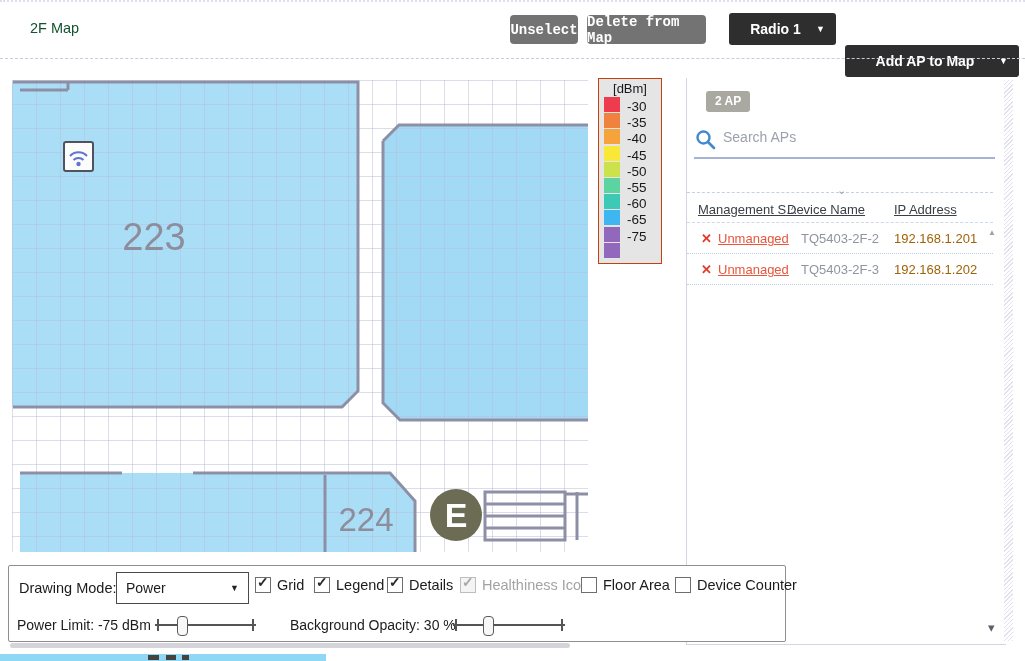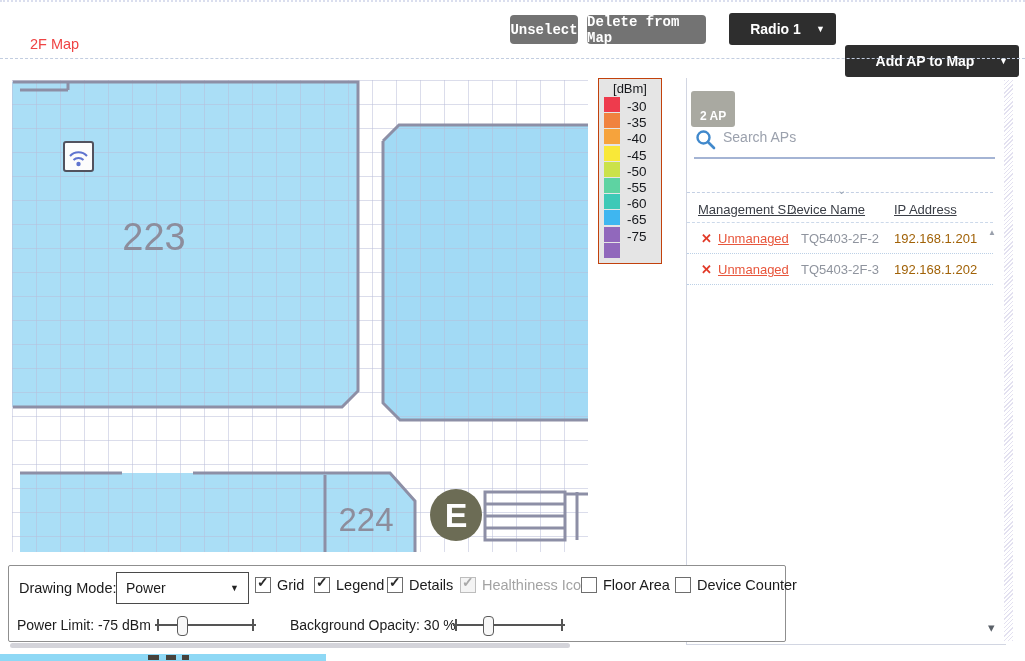--- a/index.html
+++ b/index.html
@@ -5,21 +5,21 @@
   html,body{margin:0;padding:0;background:#fff;}
   body{width:1025px;height:661px;position:relative;overflow:hidden;
        font-family:"Liberation Sans",sans-serif;color:#1c1c1c;}
   .abs{position:absolute;}
 
   
   #top-dots{top:0;left:0;width:1025px;border-top:2px dotted #dadeee;}
   #header-sep{top:58px;left:0;width:1025px;border-top:1px dashed #c2cde0;}
 
   
-  #page-title{left:30px;top:20px;font-size:14.5px;color:#ef4444;margin-top:16px;}
+  #page-title{left:30px;top:20px;font-size:14.5px;color:#14532d;}
   .btn{display:flex;align-items:center;justify-content:center;color:#fff;
        font-size:14px;font-weight:600;border-radius:4px;cursor:pointer;}
   .btn-light{background:#737373;font-family:Liberation Mono, monospace;}
   .btn-dark{background:#2e2e2e;border-radius:3px;position:relative;}
   .btn-caret{position:absolute;right:11px;top:50%;transform:translateY(-50%);font-size:9px;}
   #btn-unselect{left:510px;top:15px;width:68px;height:29px;}
   #btn-delete{left:587px;top:15px;width:119px;height:29px;}
   #btn-radio{left:729px;top:13px;width:93px;height:32px;padding-right:14px;}
   #btn-addap{left:845px;top:13px;width:160px;height:32px;padding-right:14px;}
 
@@ -30,22 +30,22 @@
   
   #legend{left:598px;top:78px;width:62px;background:#e5e5e5;border:1px solid #c2410c;padding:2px 0 4px;}
   #legend .legend-title{font-size:13px;text-align:center;color:#16181c;margin-bottom:1px;}
   .lg-row{position:relative;height:16.2px;margin-left:5px;}
   .lg-swatch{position:absolute;left:0;top:0;width:16px;height:15px;}
   .lg-label{position:absolute;left:23px;top:2px;font-size:13.5px;color:#16181c;}
 
   
   #ap-panel{left:686px;top:78px;width:319px;height:566px;
             border-left:1px solid #d2d6e2;border-bottom:1px solid #d2d6e2;}
-  #ap-badge{left:4px;top:13px;background:#a9a9a1;color:#fff;font-size:12px;font-weight:bold;
-            padding:18px 9px 4px;border-radius:3px;}
+  #ap-badge{left:19px;top:13px;background:#a9a9a1;color:#fff;font-size:12px;font-weight:bold;
+            padding:3px 9px 4px;border-radius:3px;}
   #search-icon{left:8px;top:51px;}
   #search-input{left:34px;top:50px;width:250px;border:none;outline:none;font-size:14px;
                 font-family:"Liberation Sans",sans-serif;color:#333;background:transparent;}
   #search-input::placeholder{color:#9ba1ad;}
   #search-underline{left:7px;top:79px;width:301px;height:2px;background:#a4b4d4;}
   #panel-divider{left:0;top:114px;width:306px;border-top:1px dashed #c4d0e4;}
   #divider-chevron{left:150px;top:106px;font-size:11px;color:#9aa5b5;}
   .th-link{font-size:13px;color:#3a3e46;text-decoration:underline;cursor:pointer;}
   #th-mgmt{left:11px;top:124px;}
   #th-sort{left:104px;top:126px;font-size:11px;color:#555;}

